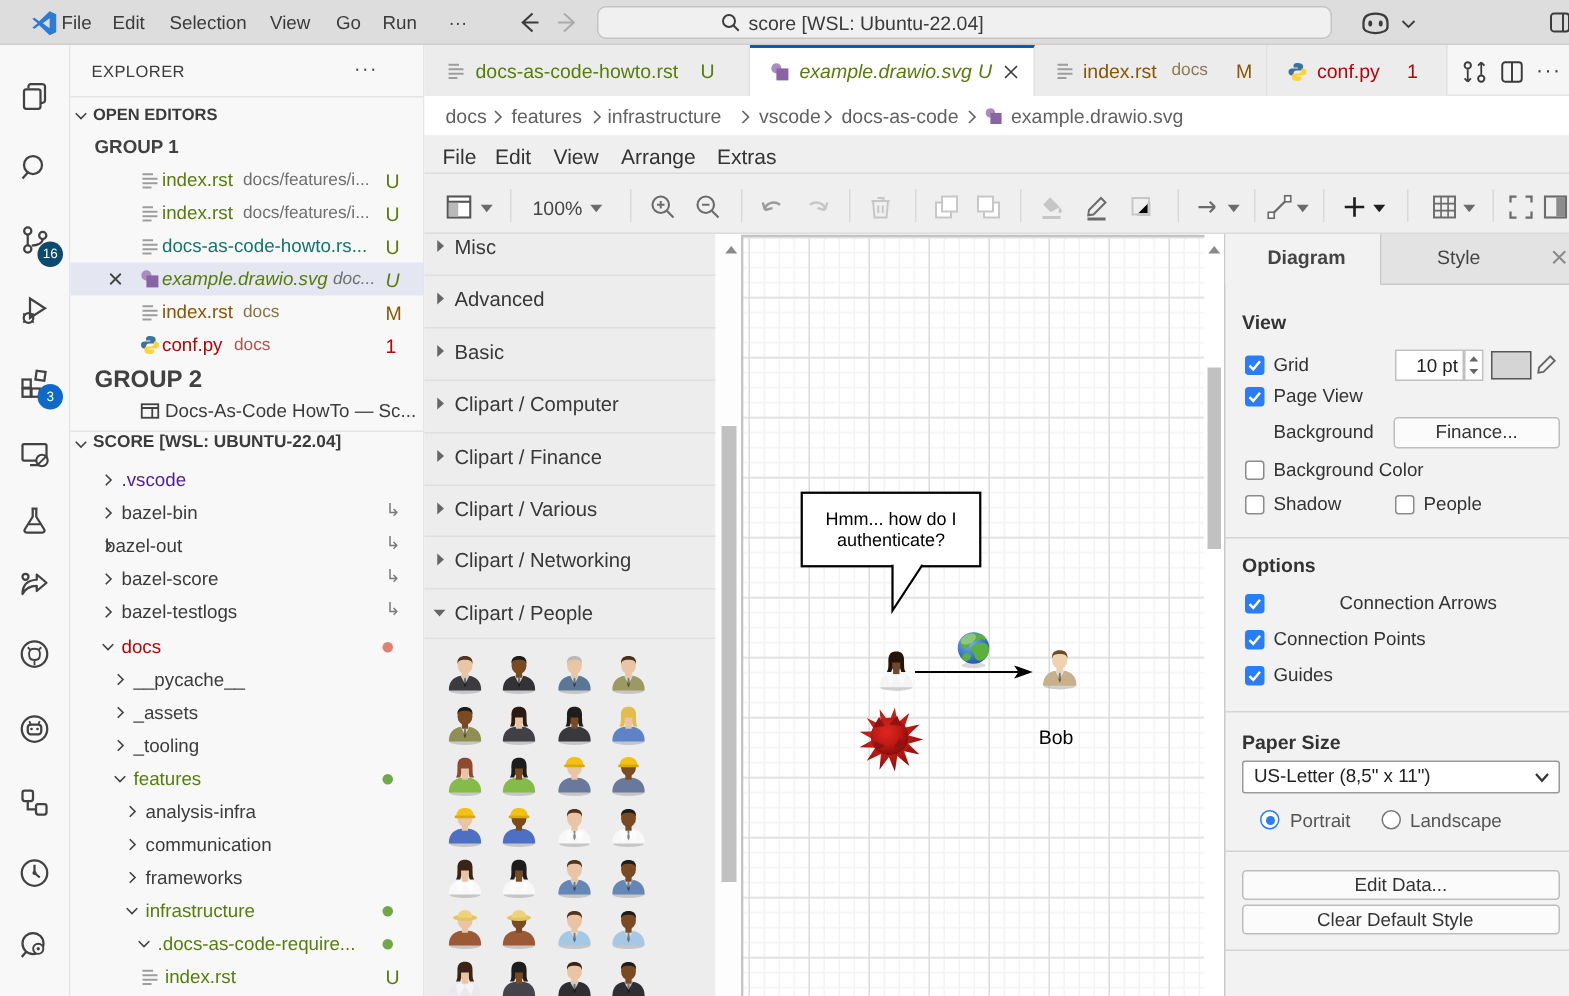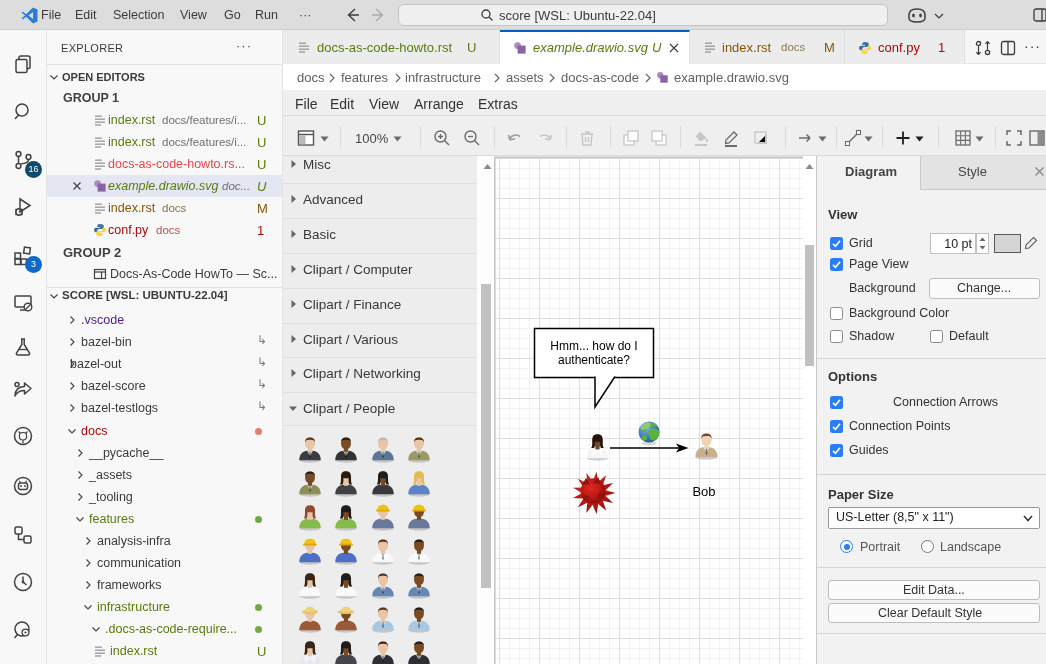--- a/index.html
+++ b/index.html
@@ -144,21 +144,21 @@
     <span class="lbl" style="left:162px;top:136px;font-size:11.5px;color:#6f6f6f;max-width:91px;overflow:hidden">docs/features/i...</span>
     <span class="lbl" style="left:257px;top:135px;font-size:13px;color:#587c0c">U</span>
     <svg style="position:absolute;left:93px;top:157px" width="14" height="14">
       <g stroke="#9d9d9d" stroke-width="1.4">
         <line x1="2" y1="3.2" x2="9" y2="3.2"></line>
         <line x1="2" y1="6.2" x2="12" y2="6.2"></line>
         <line x1="2" y1="9.2" x2="12" y2="9.2"></line>
         <line x1="2" y1="12" x2="8" y2="12"></line>
       </g>
     </svg>
-    <span class="lbl" style="left:108px;top:157px;font-size:12.5px;color:#ef4444">docs-as-code-howto.rs...</span>
+    <span class="lbl" style="left:108px;top:157px;font-size:12.5px;color:#0f766e">docs-as-code-howto.rs...</span>
     <span class="lbl" style="left:257px;top:157px;font-size:13px;color:#587c0c">U</span>
     <div style="position:absolute;left:47px;top:175px;width:235px;height:22px;background:#e4e6f1"></div>
     <svg class="a" style="left:70px;top:179px" width="14" height="14">
       <path d="M3.5 3.5 L10.5 10.5 M10.5 3.5 L3.5 10.5" stroke="#424242" stroke-width="1.2"></path>
     </svg>
     <svg style="position:absolute;left:93px;top:179px" width="14" height="14" viewBox="0 0 14 14">
       <circle cx="4.6" cy="4.6" r="3.4" fill="#ab8cc0"></circle>
       <rect x="4.6" y="4.6" width="8" height="8" fill="#8964a4"></rect>
     </svg>
     <span class="lbl" style="left:108px;top:179px;font-size:12.5px;font-style:italic;color:#587c0c">example.drawio.svg</span>
@@ -175,21 +175,21 @@
     <span class="lbl" style="left:108px;top:201px;font-size:12.5px;color:#895503">index.rst</span>
     <span class="lbl" style="left:162px;top:202px;font-size:11.5px;color:#8a7243;max-width:91px;overflow:hidden">docs</span>
     <span class="lbl" style="left:257px;top:201px;font-size:13px;color:#895503">M</span>
     <svg style="position:absolute;left:93px;top:223px" width="14" height="14" viewBox="0 0 14 14">
       <path d="M7 1c-2.2 0-2.6 1-2.6 1.8V4h2.8v.7H3.2C2.2 4.7 1 5.3 1 7s1.2 2.3 2.2 2.3h1.2V7.8c0-1 .9-1.8 1.9-1.8h2.9c.8 0 1.5-.7 1.5-1.5V2.8C10.7 1.8 9.2 1 7 1z" fill="#3b739c"></path>
       <path d="M7 13c2.2 0 2.6-1 2.6-1.8V10H6.8v-.7h4c1 0 2.2-.6 2.2-2.3S11.8 4.7 10.8 4.7H9.6v1.5c0 1-.9 1.8-1.9 1.8H4.8c-.8 0-1.5.7-1.5 1.5v1.7C3.3 12.2 4.8 13 7 13z" fill="#ffd43b"></path>
     </svg>
     <span class="lbl" style="left:108px;top:223px;font-size:12.5px;color:#ad0707">conf.py</span>
     <span class="lbl" style="left:156px;top:224px;font-size:11.5px;color:#b2544a;max-width:97px;overflow:hidden">docs</span>
     <span class="lbl" style="left:257px;top:223px;font-size:13px;color:#ad0707">1</span>
-    <span class="lbl" style="left:63px;top:245px;font-size:13px;font-weight:bold;color:#414141">GROUP 2</span>
+    <span class="lbl" style="left:63px;top:245px;font-size:16px;font-weight:bold;color:#414141">GROUP 2</span>
     <svg style="position:absolute;left:93px;top:267px" width="14" height="14">
       <rect x="1.5" y="2.5" width="11" height="9" fill="none" stroke="#424242" stroke-width="1.2"></rect>
       <line x1="1.5" y1="5" x2="12.5" y2="5" stroke="#424242" stroke-width="1.2"></line>
       <line x1="8.5" y1="5" x2="8.5" y2="11.5" stroke="#424242" stroke-width="1.2"></line>
     </svg>
     <span class="lbl" style="left:110px;top:267px;font-size:12.5px;color:#3b3b3b">Docs-As-Code HowTo — Sc...</span>
     <svg style="position:absolute;left:46px;top:288px" width="16" height="16">
       <path d="M4.5 6.5 L8 10 L11.5 6.5" fill="none" stroke="#424242" stroke-width="1.1"></path>
     </svg>
     <span class="lbl" style="left:62px;top:289px;font-size:11.5px;font-weight:bold;color:#3b3b3b">SCORE [WSL: UBUNTU-22.04]</span>
@@ -320,21 +320,21 @@
     </svg>
     <svg class="a" style="left:1000px;top:40px" width="16" height="16">
       <rect x="1.5" y="1.5" width="13" height="13" rx="2" fill="none" stroke="#3b3b3b" stroke-width="1.3"></rect>
       <line x1="8" y1="1.5" x2="8" y2="14.5" stroke="#3b3b3b" stroke-width="1.3"></line>
     </svg>
     <span class="lbl" style="left:1024px;top:38px;font-size:14px;color:#3b3b3b;letter-spacing:1px">···</span>
     <div style="position:absolute;left:283px;top:64px;width:763px;height:26px;background:#ffffff"></div>
     <span class="lbl" style="left:297px;top:70px;font-size:13px;color:#616161">docs</span>
     <span class="lbl" style="left:341px;top:70px;font-size:13px;color:#616161">features</span>
     <span class="lbl" style="left:405px;top:70px;font-size:13px;color:#616161">infrastructure</span>
-    <span class="lbl" style="left:506px;top:70px;font-size:13px;color:#616161">assets</span>
+    <span class="lbl" style="left:506px;top:70px;font-size:13px;color:#616161">vscode</span>
     <span class="lbl" style="left:561px;top:70px;font-size:13px;color:#616161">docs-as-code</span>
     <svg class="a" style="left:327px;top:72px" width="10" height="12">
       <path d="M3 2 L7 6 L3 10" fill="none" stroke="#616161" stroke-width="1.1"></path>
     </svg>
     <svg class="a" style="left:393px;top:72px" width="10" height="12">
       <path d="M3 2 L7 6 L3 10" fill="none" stroke="#616161" stroke-width="1.1"></path>
     </svg>
     <svg class="a" style="left:492px;top:72px" width="10" height="12">
       <path d="M3 2 L7 6 L3 10" fill="none" stroke="#616161" stroke-width="1.1"></path>
     </svg>
@@ -832,27 +832,27 @@
     <svg class="a" style="left:1024px;top:236px" width="14" height="14">
       <path d="M9.5 1.5 L12.5 4.5 L5 12 L1.5 12.5 L2 9 Z" fill="none" stroke="#666" stroke-width="1.2"></path>
     </svg>
     <div class="a" style="left:830px;top:258px;width:13px;height:13px;background:#2a7cf7;border-radius:2.5px"></div>
     <svg class="a" style="left:830px;top:258px" width="13" height="13">
       <path d="M3 6.8 L5.5 9.3 L10 3.8" fill="none" stroke="#fff" stroke-width="1.7"></path>
     </svg>
     <span class="lbl" style="left:849px;top:257px;font-size:12.5px;color:#333">Page View</span>
     <span class="lbl" style="left:849px;top:281px;font-size:12.5px;color:#333">Background</span>
     <div style="position:absolute;left:929px;top:278px;width:111px;height:21px;background:#fbfbfb;border:1px solid #bdbdbd;border-radius:3px"></div>
-    <span class="lbl" style="left:957px;top:281px;font-size:12.5px;color:#333">Change...</span>
+    <span class="lbl" style="left:957px;top:281px;font-size:12.5px;color:#333">Finance...</span>
     <div class="a" style="left:830px;top:307px;width:13px;height:13px;background:#fff;border:1px solid #8b8b8b;border-radius:2.5px"></div>
     <span class="lbl" style="left:849px;top:306px;font-size:12.5px;color:#333">Background Color</span>
     <div class="a" style="left:830px;top:330px;width:13px;height:13px;background:#fff;border:1px solid #8b8b8b;border-radius:2.5px"></div>
     <span class="lbl" style="left:849px;top:329px;font-size:12.5px;color:#333">Shadow</span>
     <div class="a" style="left:930px;top:330px;width:13px;height:13px;background:#fff;border:1px solid #8b8b8b;border-radius:2.5px"></div>
-    <span class="lbl" style="left:949px;top:329px;font-size:12.5px;color:#333">Default</span>
+    <span class="lbl" style="left:949px;top:329px;font-size:12.5px;color:#333">People</span>
     <div style="position:absolute;left:817px;top:358px;width:229px;height:1px;background:#d4d4d4"></div>
     <span class="lbl" style="left:828px;top:369px;font-size:13px;font-weight:bold;color:#333">Options</span>
     <div class="a" style="left:830px;top:396px;width:13px;height:13px;background:#2a7cf7;border-radius:2.5px"></div>
     <svg class="a" style="left:830px;top:396px" width="13" height="13">
       <path d="M3 6.8 L5.5 9.3 L10 3.8" fill="none" stroke="#fff" stroke-width="1.7"></path>
     </svg>
     <span class="lbl" style="left:893px;top:395px;font-size:12.5px;color:#333">Connection Arrows</span>
     <div class="a" style="left:830px;top:420px;width:13px;height:13px;background:#2a7cf7;border-radius:2.5px"></div>
     <svg class="a" style="left:830px;top:420px" width="13" height="13">
       <path d="M3 6.8 L5.5 9.3 L10 3.8" fill="none" stroke="#fff" stroke-width="1.7"></path>

